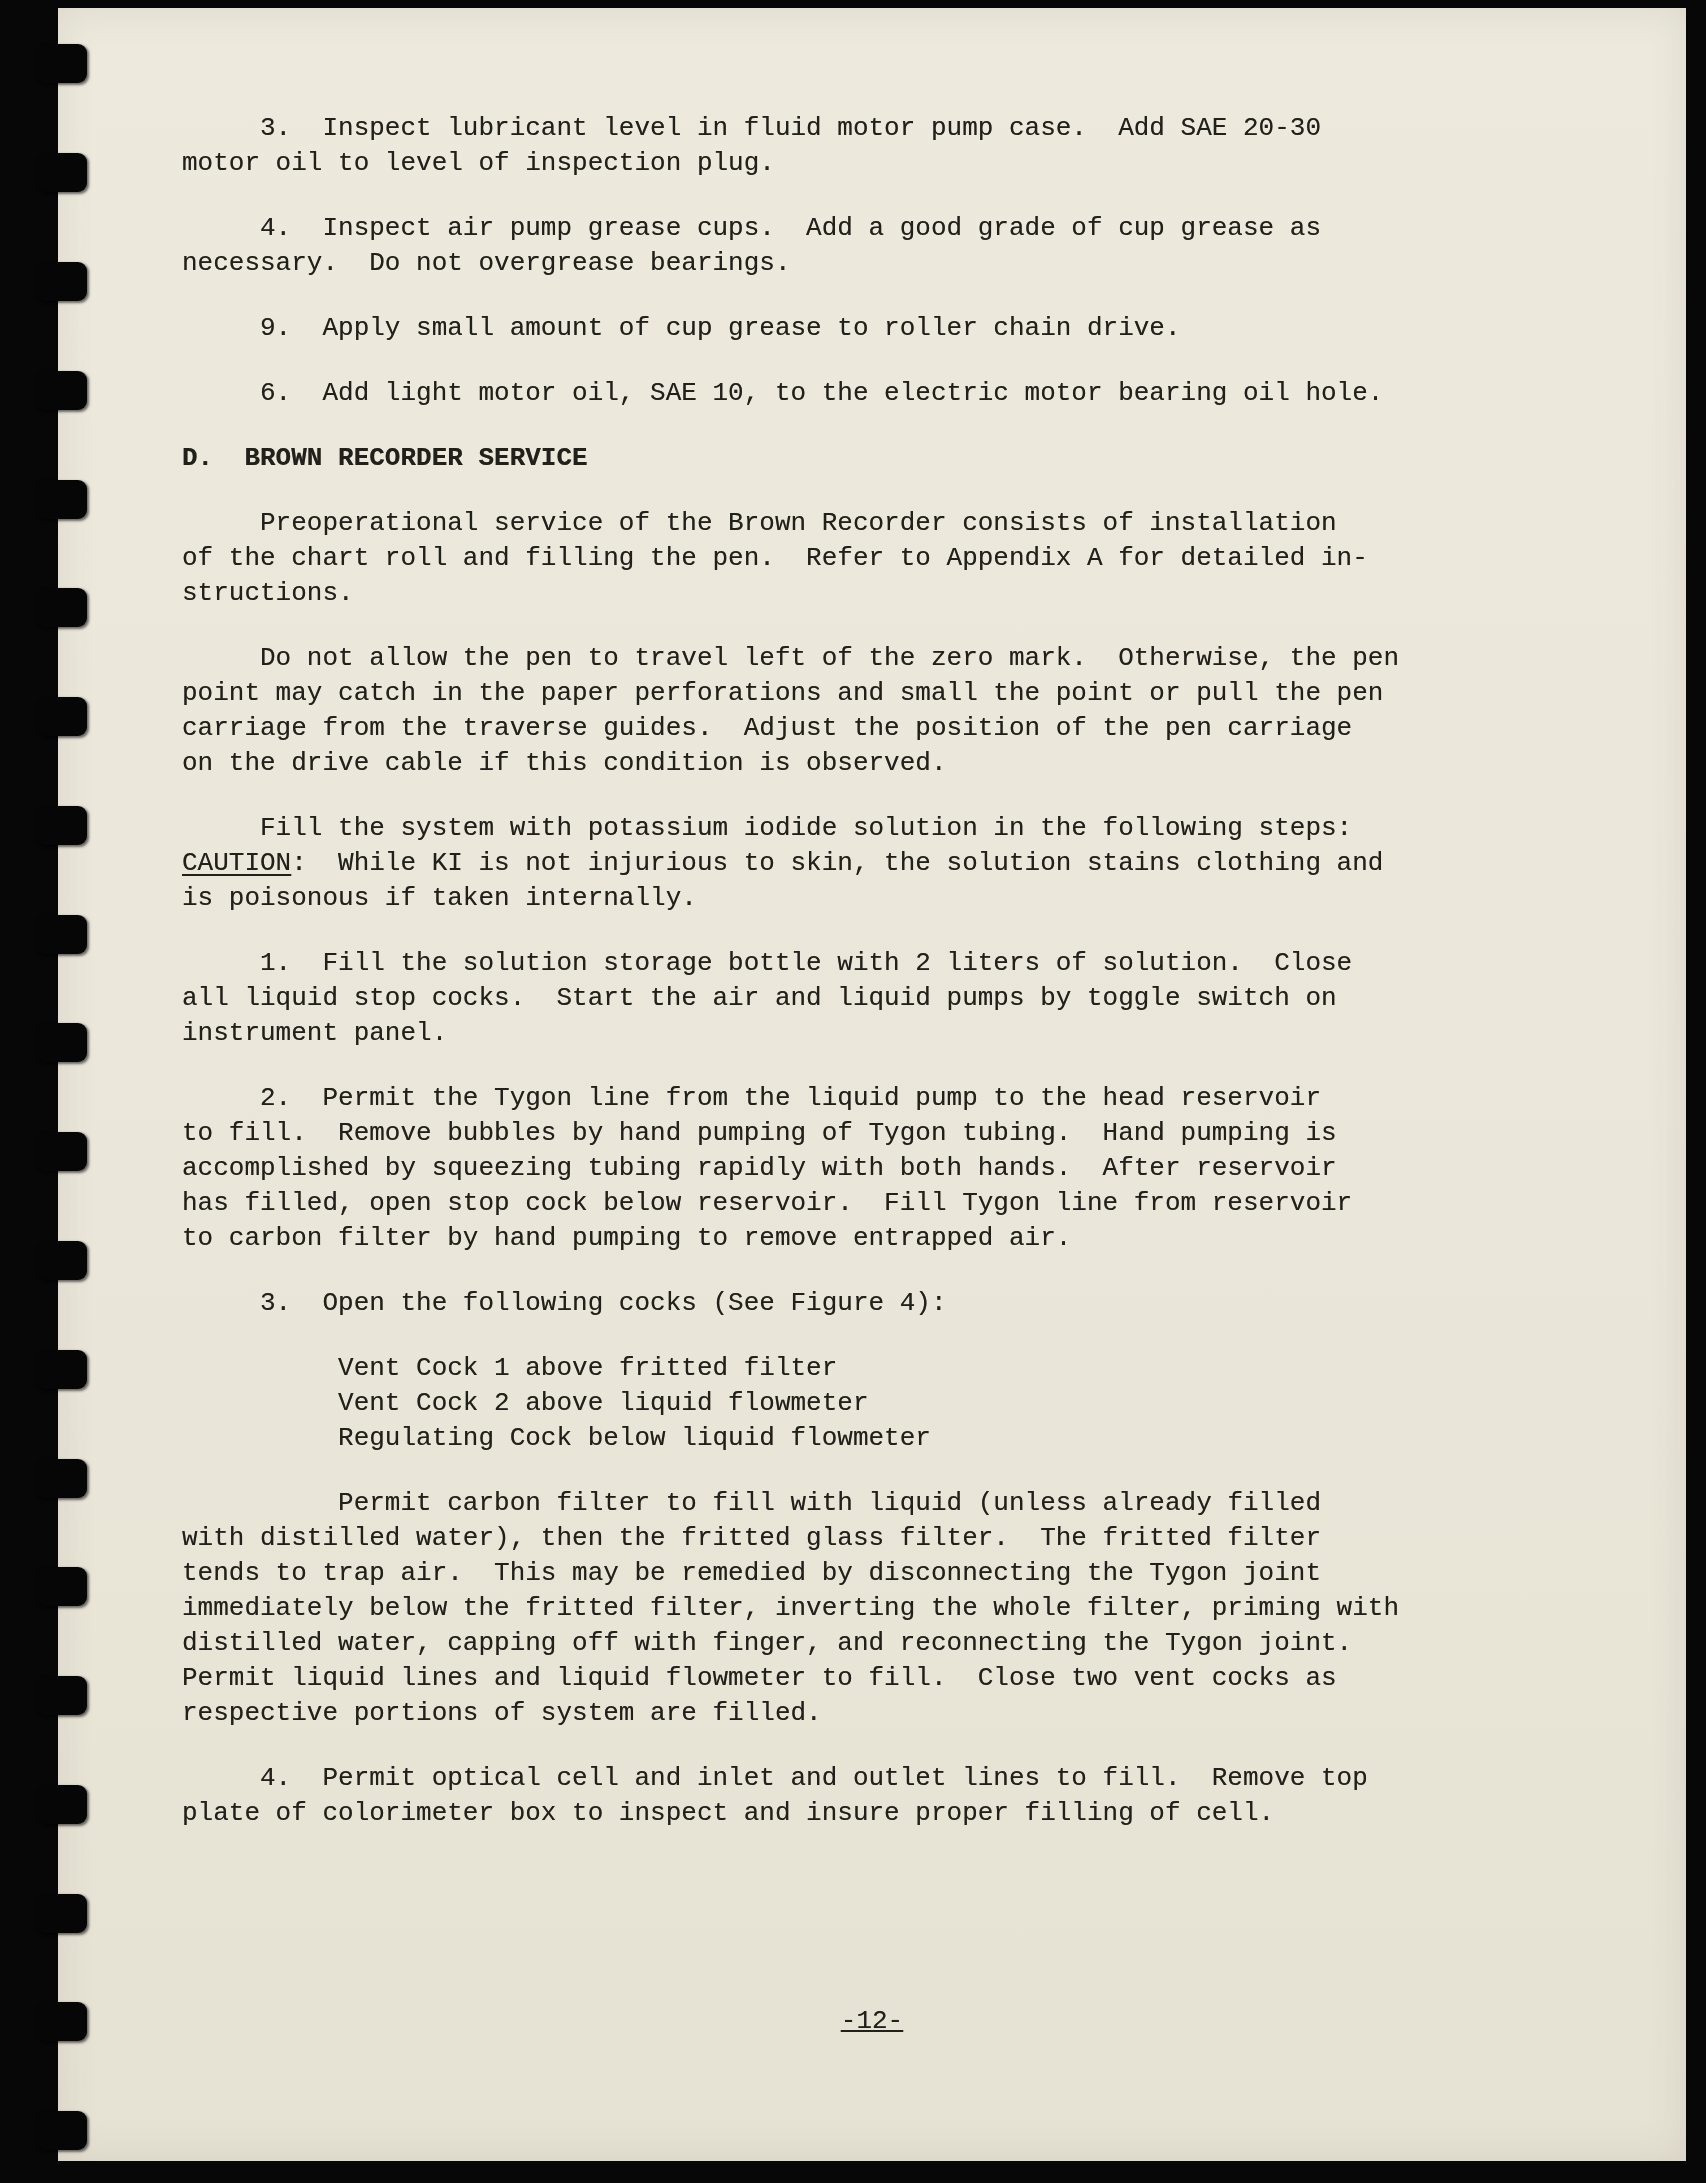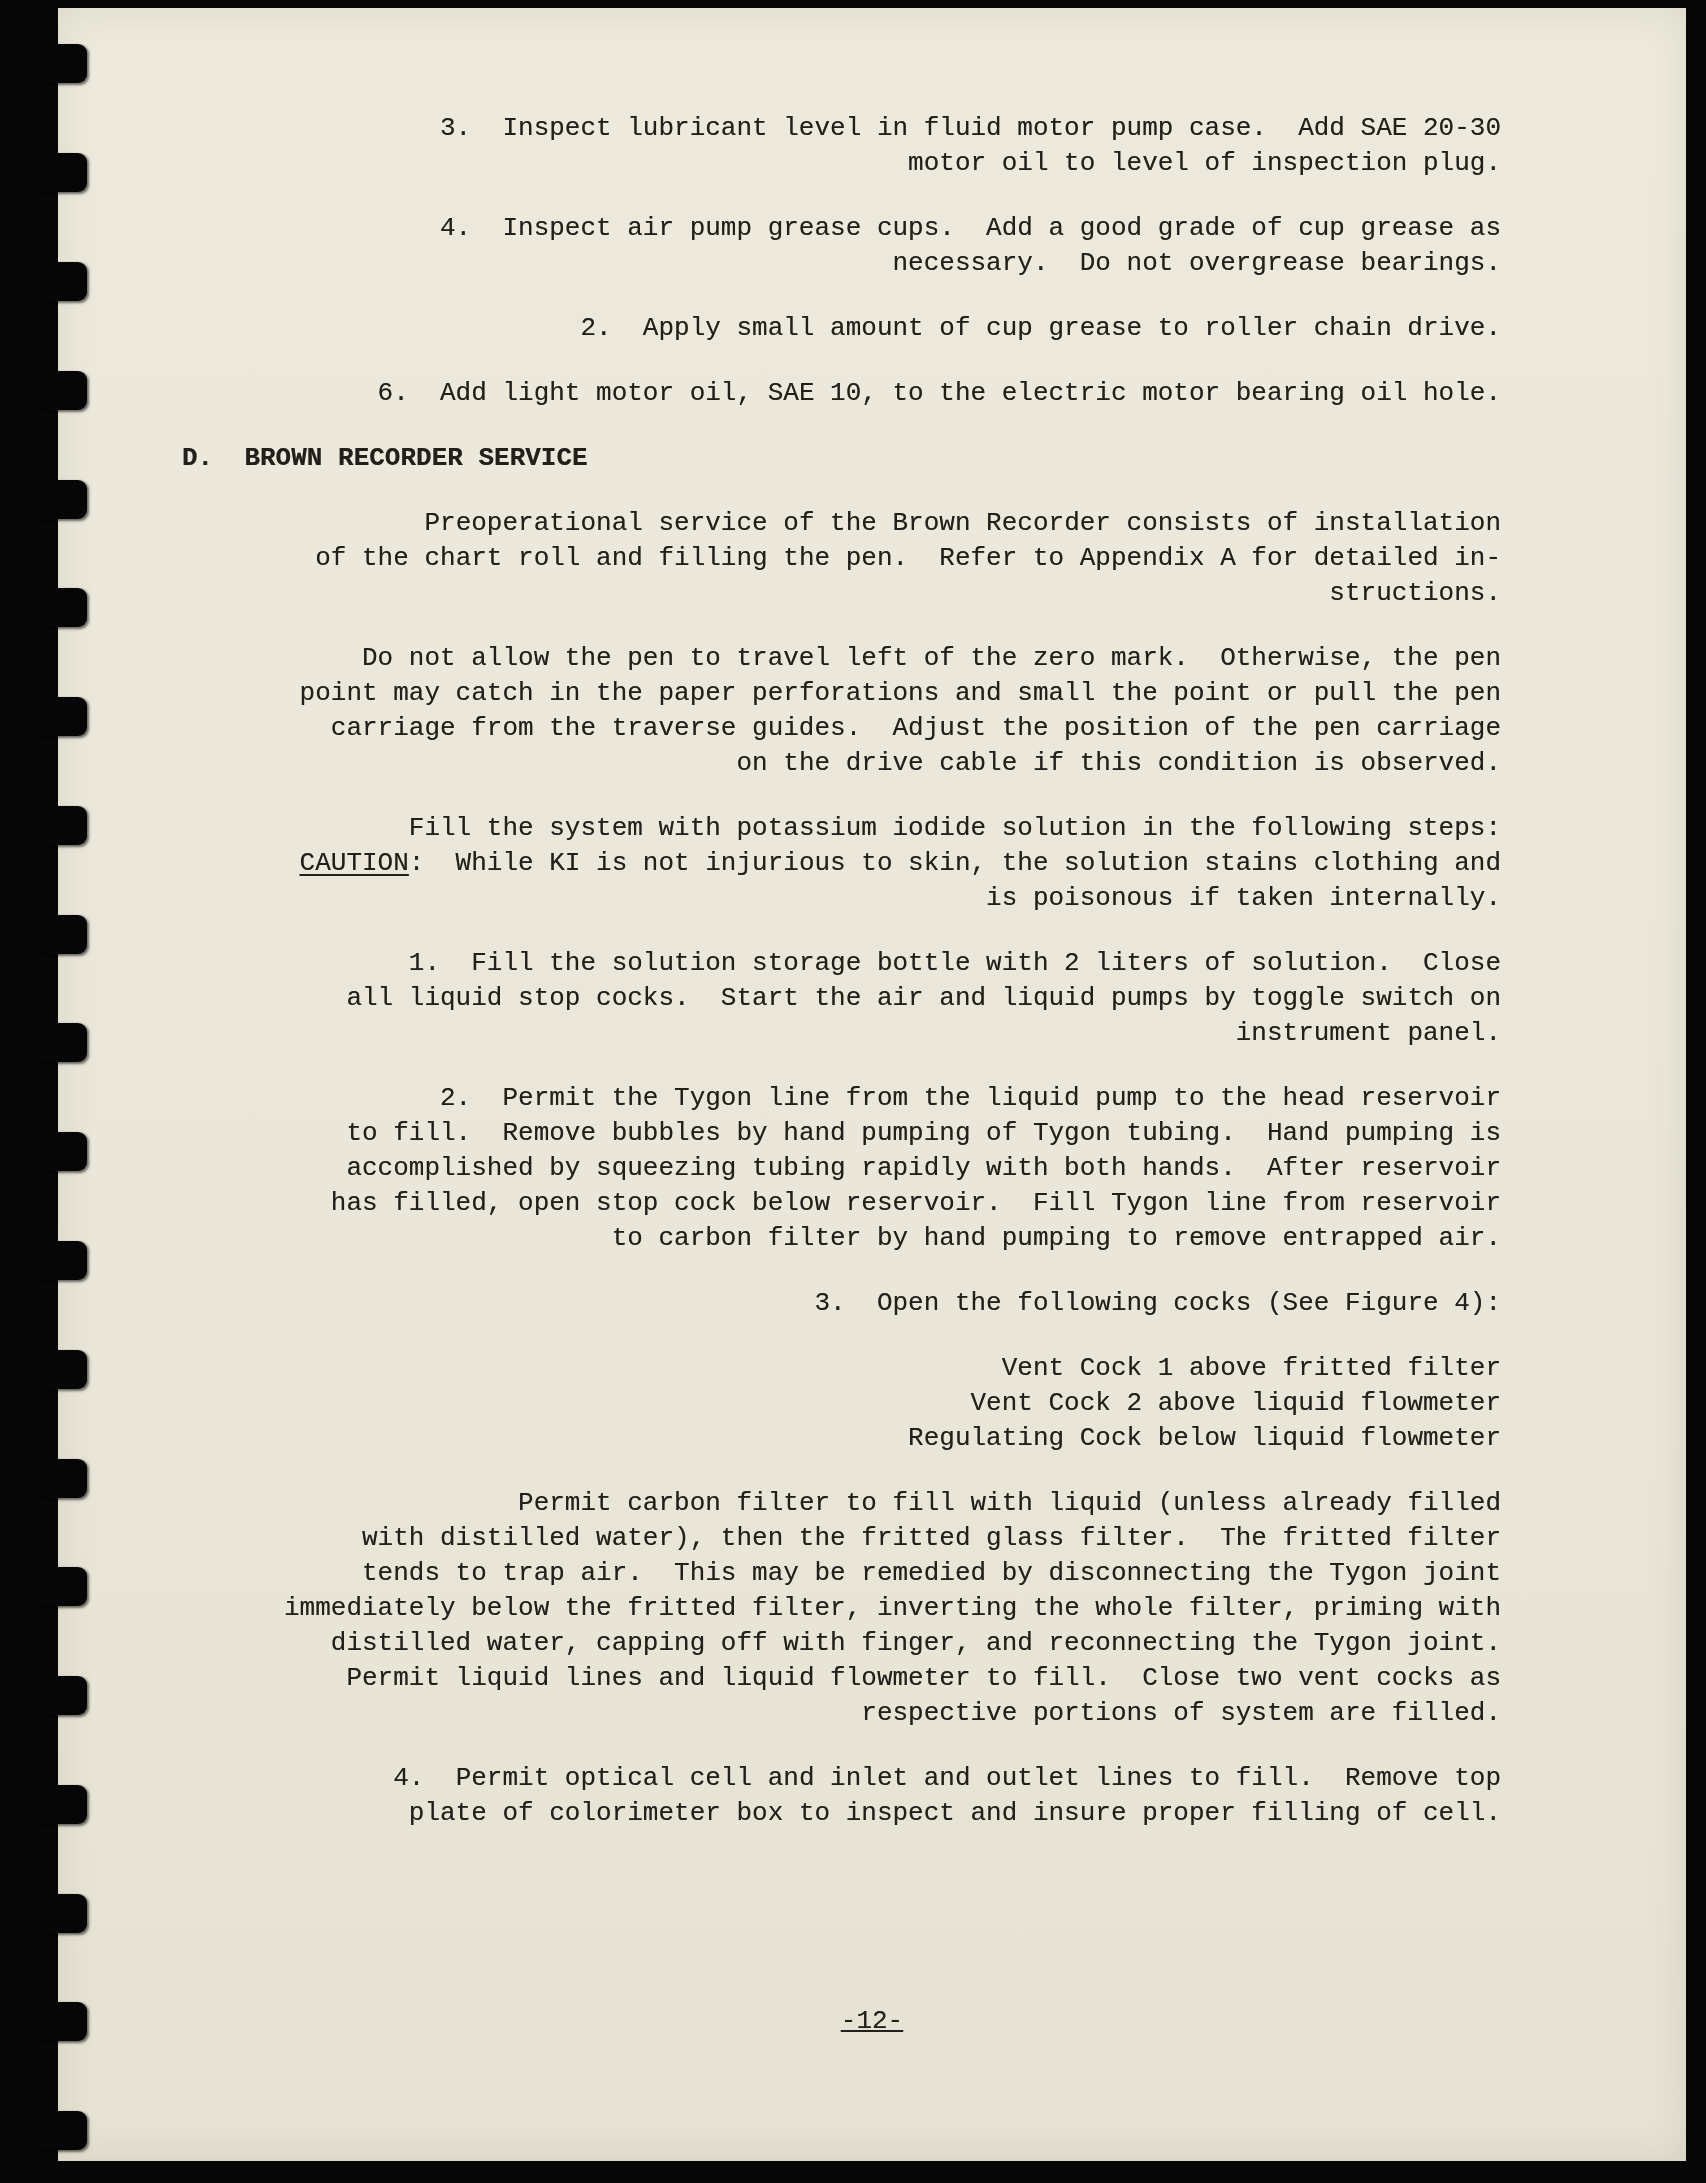--- a/index.html
+++ b/index.html
@@ -30,21 +30,20 @@
     width: 1319px;
     color: #22201b;
     font-size: 26px;
     line-height: 35px;
     letter-spacing: 0px;
   }
   .para {
     margin: 0 0 30px 0;
     white-space: pre-wrap;
     text-shadow: 0 0 0.6px rgba(34,32,27,0.45);
-    text-align: right;
   }
   .heading {
     margin: 0 0 30px 0;
     white-space: pre-wrap;
     text-shadow: 0 0 0.6px rgba(34,32,27,0.5);
     font-weight: bold;
   }
   .underline {
     text-decoration: underline;
     text-underline-offset: 4.4px;
@@ -83,21 +82,21 @@
 
 <div class="scan">
 
   <div class="paper">
     <div class="content">
 
       <p class="para">     3.  Inspect lubricant level in fluid motor pump case.  Add SAE 20-30
 motor oil to level of inspection plug.</p>
       <p class="para">     4.  Inspect air pump grease cups.  Add a good grade of cup grease as
 necessary.  Do not overgrease bearings.</p>
-      <p class="para">     2.  Apply small amount of cup grease to roller chain drive.</p>
+      <p class="para">     9.  Apply small amount of cup grease to roller chain drive.</p>
       <p class="para">     6.  Add light motor oil, SAE 10, to the electric motor bearing oil hole.</p>
 
       <p class="heading">D.  BROWN RECORDER SERVICE</p>
 
       <p class="para">     Preoperational service of the Brown Recorder consists of installation
 of the chart roll and filling the pen.  Refer to Appendix A for detailed in-
 structions.</p>
       <p class="para">     Do not allow the pen to travel left of the zero mark.  Otherwise, the pen
 point may catch in the paper perforations and small the point or pull the pen
 carriage from the traverse guides.  Adjust the position of the pen carriage

